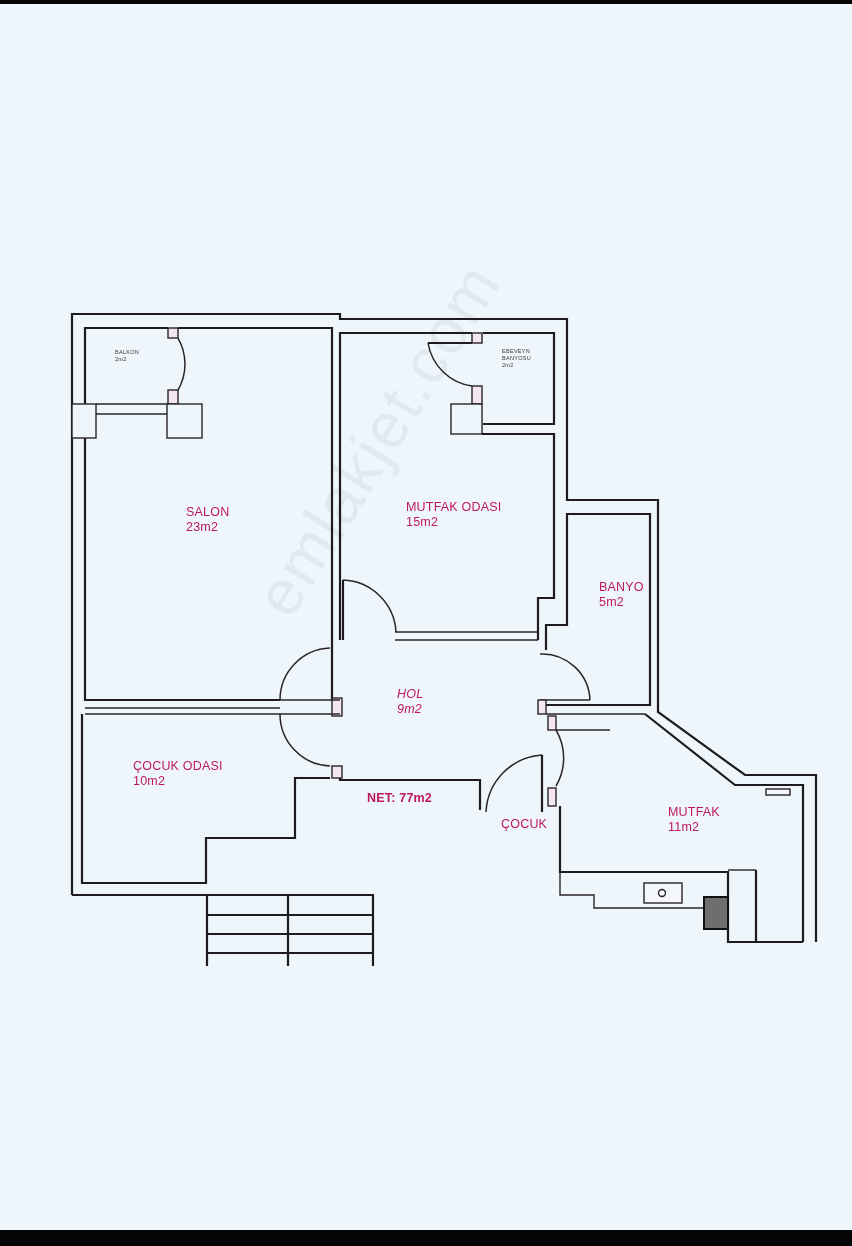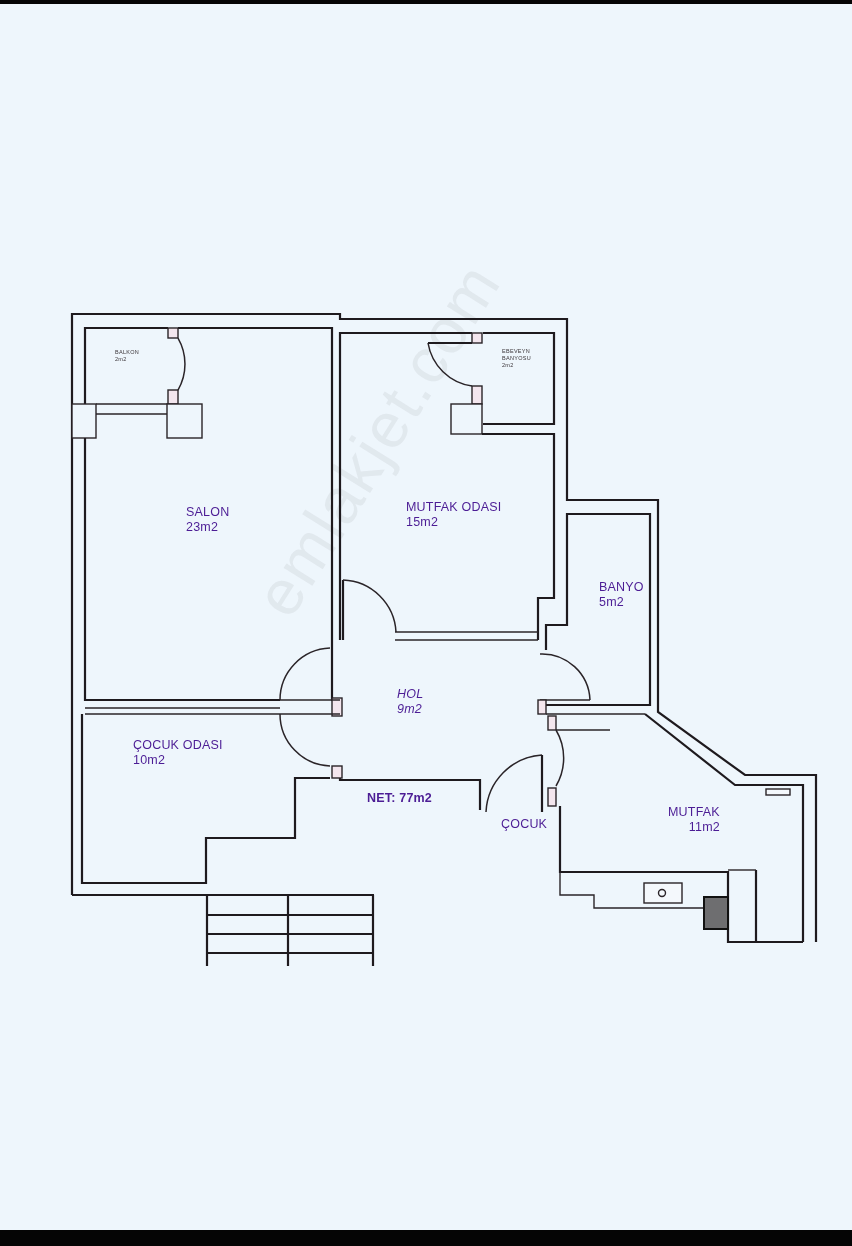--- a/index.html
+++ b/index.html
@@ -8,21 +8,21 @@
     background: #eef6fc;
     font-family: "Liberation Sans", sans-serif;
   }
   .topbar { position: absolute; left: 0; top: 0; width: 852px; height: 4px; background: #050505; }
   .botbar { position: absolute; left: 0; bottom: 0; width: 852px; height: 16px; background: #050505; }
   svg.plan { position: absolute; left: 0; top: 0; }
   .w { fill: none; stroke: #1e1a1e; stroke-width: 2.2; }
   .thin { fill: none; stroke: #2a2428; stroke-width: 1.4; }
   .door { fill: none; stroke: #2a2428; stroke-width: 1.5; }
   .jamb { fill: #f3e6ee; stroke: #2a2428; stroke-width: 1.4; }
-  .lbl { position: absolute; color: #4c1d95; font-size: 12.5px; line-height: 15px; letter-spacing: 0.2px; }
+  .lbl { position: absolute; color: #be185d; font-size: 12.5px; line-height: 15px; letter-spacing: 0.2px; }
   .lbl-sm { position: absolute; color: #3a3438; font-size: 5.5px; line-height: 7px; letter-spacing: 0.3px; }
   .watermark {
     position: absolute; left: 240px; top: 590px; font-size: 64px; color: rgba(120,120,120,0.10);
     transform: rotate(-58deg); transform-origin: left top; white-space: nowrap; letter-spacing: 2px;
   }
 </style>
 </head>
 <body>
 
 <div class="topbar"></div>
@@ -144,26 +144,26 @@
 <div class="lbl" style="left:599px;top:580px;">
   <div>BANYO</div>
   <div>5m2</div>
 </div>
 
 <div class="lbl" style="left:397px;top:687px;font-style:italic;">
   <div>HOL</div>
   <div>9m2</div>
 </div>
 
-<div class="lbl" style="left:133px;top:738px;">
+<div class="lbl" style="left:133px;top:759px;">
   <div>ÇOCUK ODASI</div>
   <div>10m2</div>
 </div>
 
-<div class="lbl" style="left:668px;top:805px;text-align:right;">
+<div class="lbl" style="left:668px;top:805px;">
   <div>MUTFAK</div>
   <div>11m2</div>
 </div>
 
 <div class="lbl" style="left:367px;top:791px;font-weight:bold;">NET: 77m2</div>
 <div class="lbl" style="left:501px;top:817px;">ÇOCUK</div>
 
 <div class="botbar"></div>
 
 </body></html>

